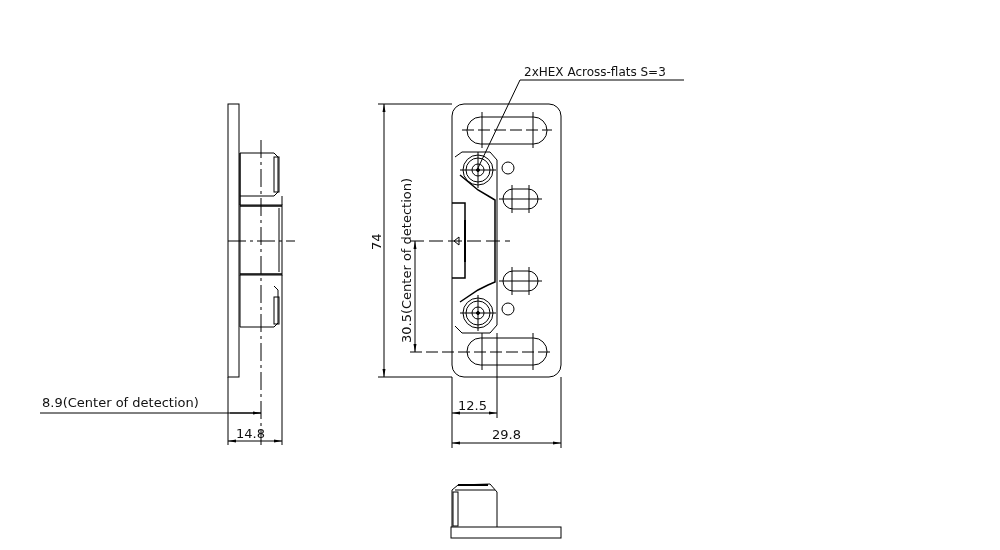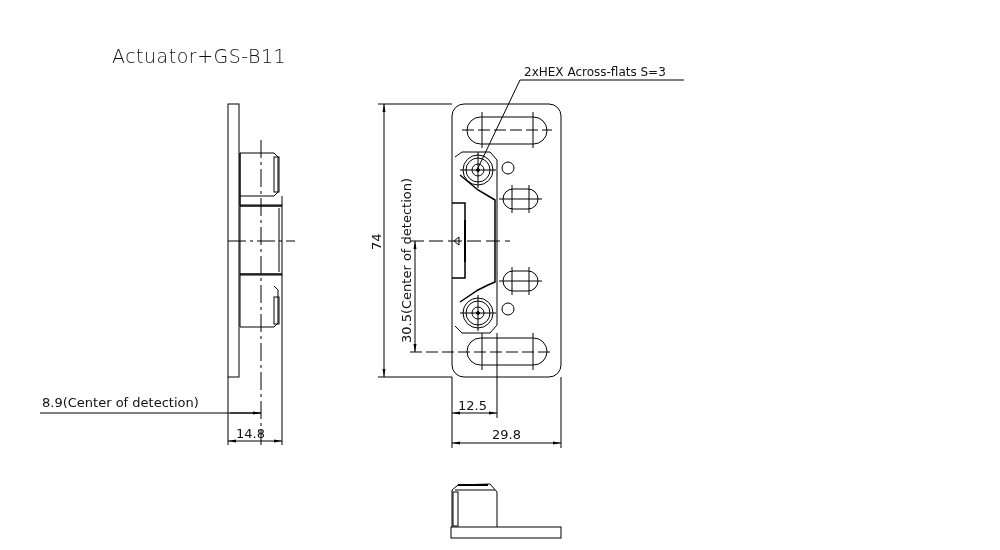--- a/index.html
+++ b/index.html
@@ -9,21 +9,20 @@
       position: absolute; left: 112px; top: 45px;
       font-family: "DejaVu Sans", sans-serif; font-size: 19px; font-weight: 300;
       color: #111; letter-spacing: 0.5px;
     }
     svg text { font-family: "DejaVu Sans", sans-serif; fill: #111; }
   </style>
 </head>
 <body>
 
 <div class="canvas">
-  <div class="title">Actuator+GS-B11</div>
 
   <svg width="1000" height="550" viewBox="0 0 1000 550" style="position:absolute;left:0;top:0">
     <defs>
       <marker id="arr" markerWidth="8" markerHeight="6" refX="8" refY="3" orient="auto" markerUnits="userSpaceOnUse">
         <path d="M0,1.5 L8,3 L0,4.5 Z" fill="#000"></path>
       </marker>
       <marker id="arrS" markerWidth="8" markerHeight="6" refX="0" refY="3" orient="auto" markerUnits="userSpaceOnUse">
         <path d="M8,1.5 L0,3 L8,4.5 Z" fill="#000"></path>
       </marker>
     </defs>

